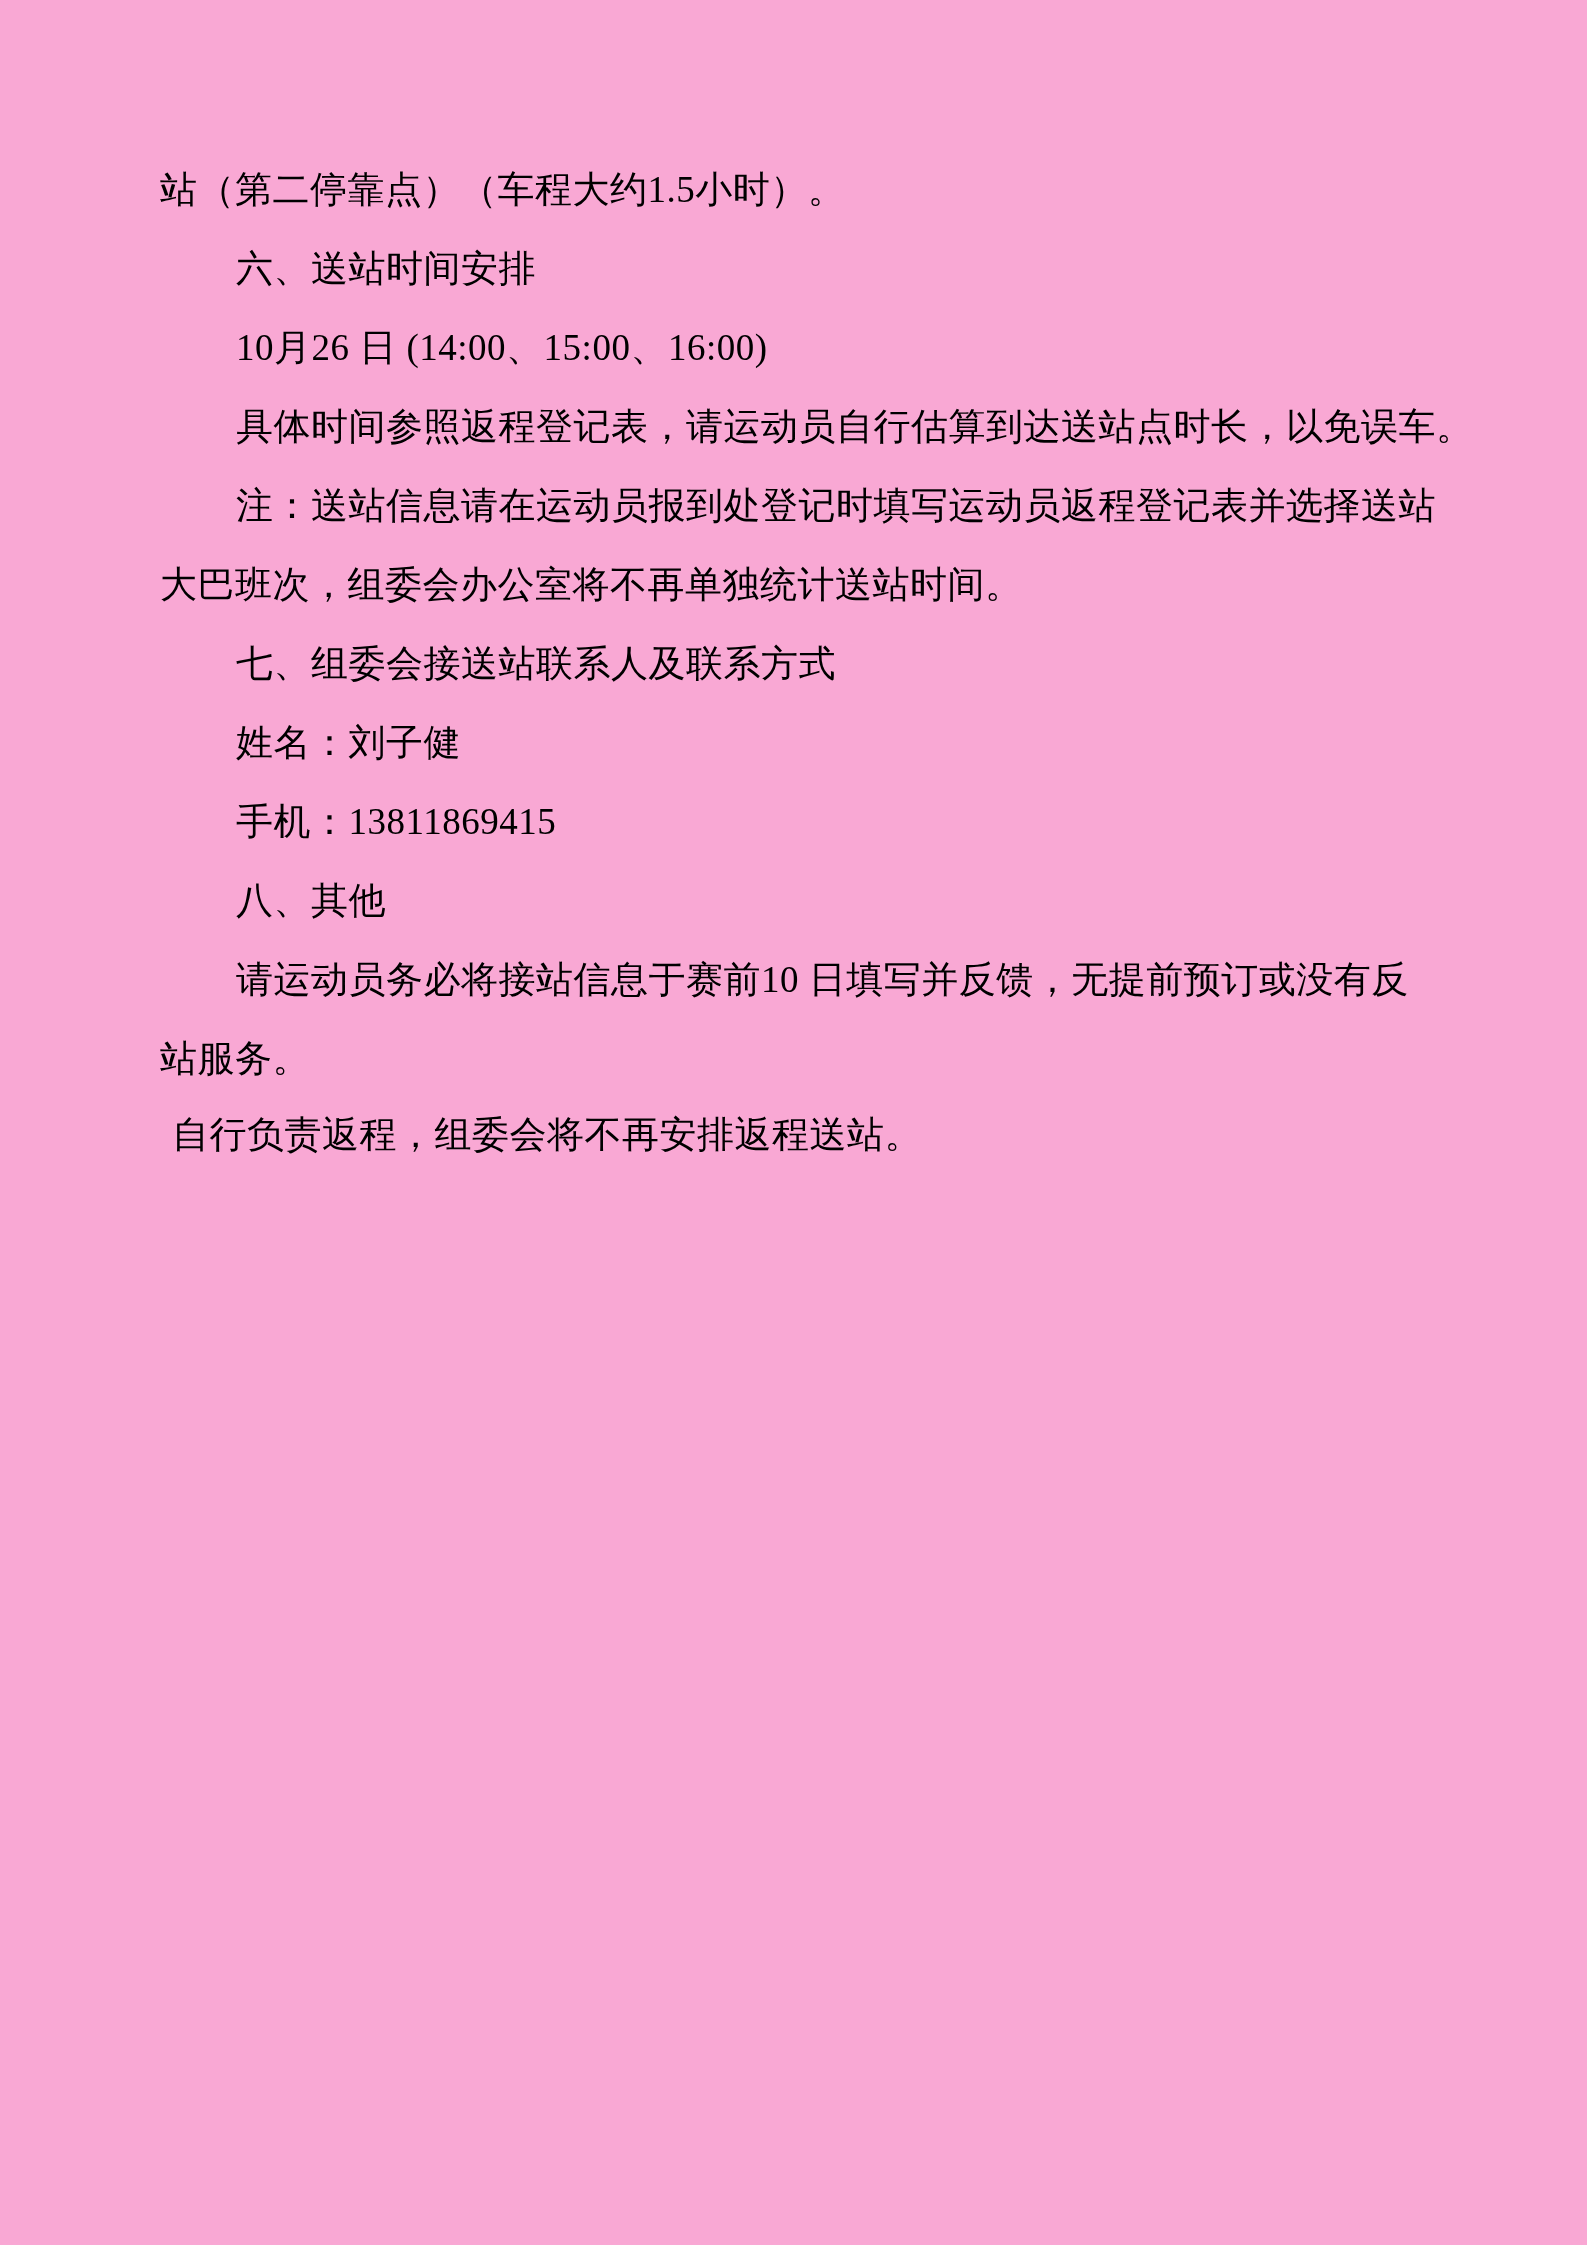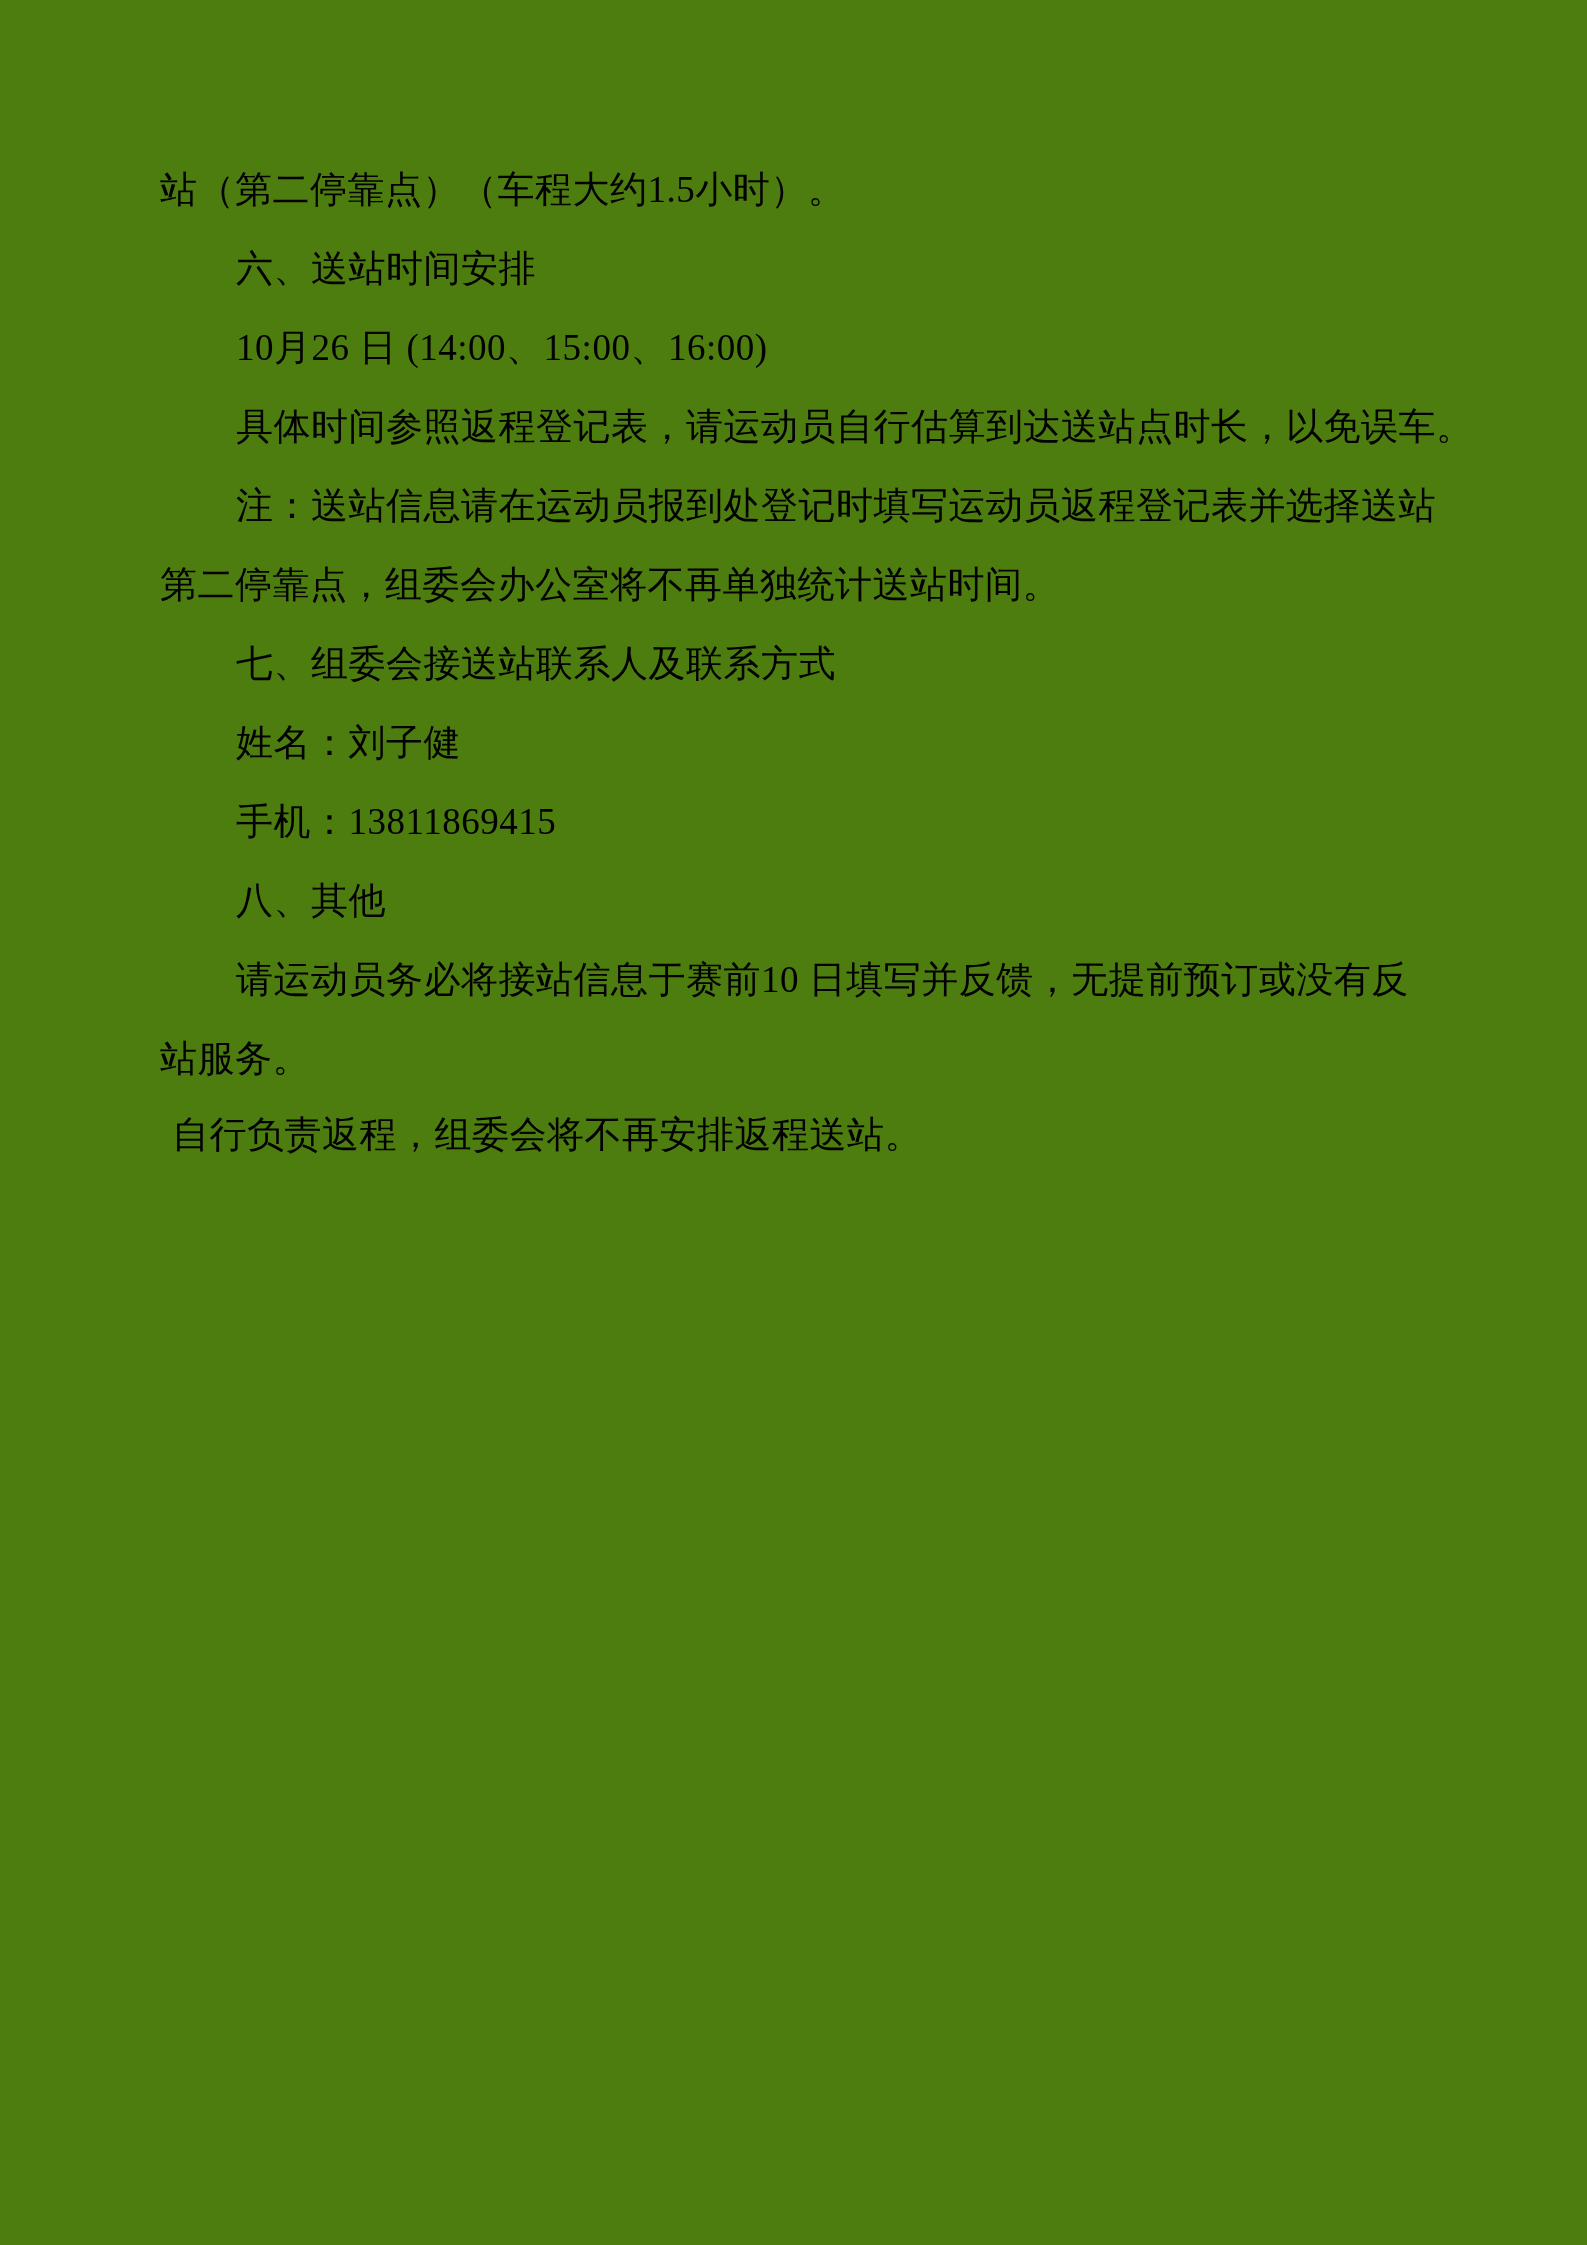--- a/index.html
+++ b/index.html
@@ -4,21 +4,21 @@
 <style>
   html, body {
     margin: 0;
     padding: 0;
     background: #ffffff;
   }
   .page {
     position: relative;
     width: 1587px;
     height: 2245px;
-    background: #4d7c0f;
+    background: #f9a8d4;
     overflow: hidden;
     font-family: "Liberation Serif", "DejaVu Serif", serif;
   }
   .content {
     position: absolute;
     top: 150px;
     left: 160px;
     width: 1270px;
   }
   .line {
@@ -38,21 +38,21 @@
 </head>
 <body>
 
 <div class="page">
   <div class="content" id="content">
       <div class="line indent-none">站（第二停靠点）（车程大约1.5小时）。</div>
       <div class="line indent-para bold">六、送站时间安排</div>
       <div class="line indent-para">10月26 日 (14:00、15:00、16:00)</div>
       <div class="line indent-para">具体时间参照返程登记表，请运动员自行估算到达送站点时长，以免误车。</div>
       <div class="line indent-para bold">注：送站信息请在运动员报到处登记时填写运动员返程登记表并选择送站</div>
-      <div class="line indent-none bold">第二停靠点，组委会办公室将不再单独统计送站时间。</div>
+      <div class="line indent-none bold">大巴班次，组委会办公室将不再单独统计送站时间。</div>
       <div class="line indent-para bold">七、组委会接送站联系人及联系方式</div>
       <div class="line indent-para">姓名：刘子健</div>
       <div class="line indent-para">手机：13811869415</div>
       <div class="line indent-para bold">八、其他</div>
       <div class="line indent-para">请运动员务必将接站信息于赛前10 日填写并反馈，无提前预订或没有反</div>
       <div class="line indent-none">站服务。</div>
       <div class="line indent-small">自行负责返程，组委会将不再安排返程送站。</div>
     </div>
 </div>
 

